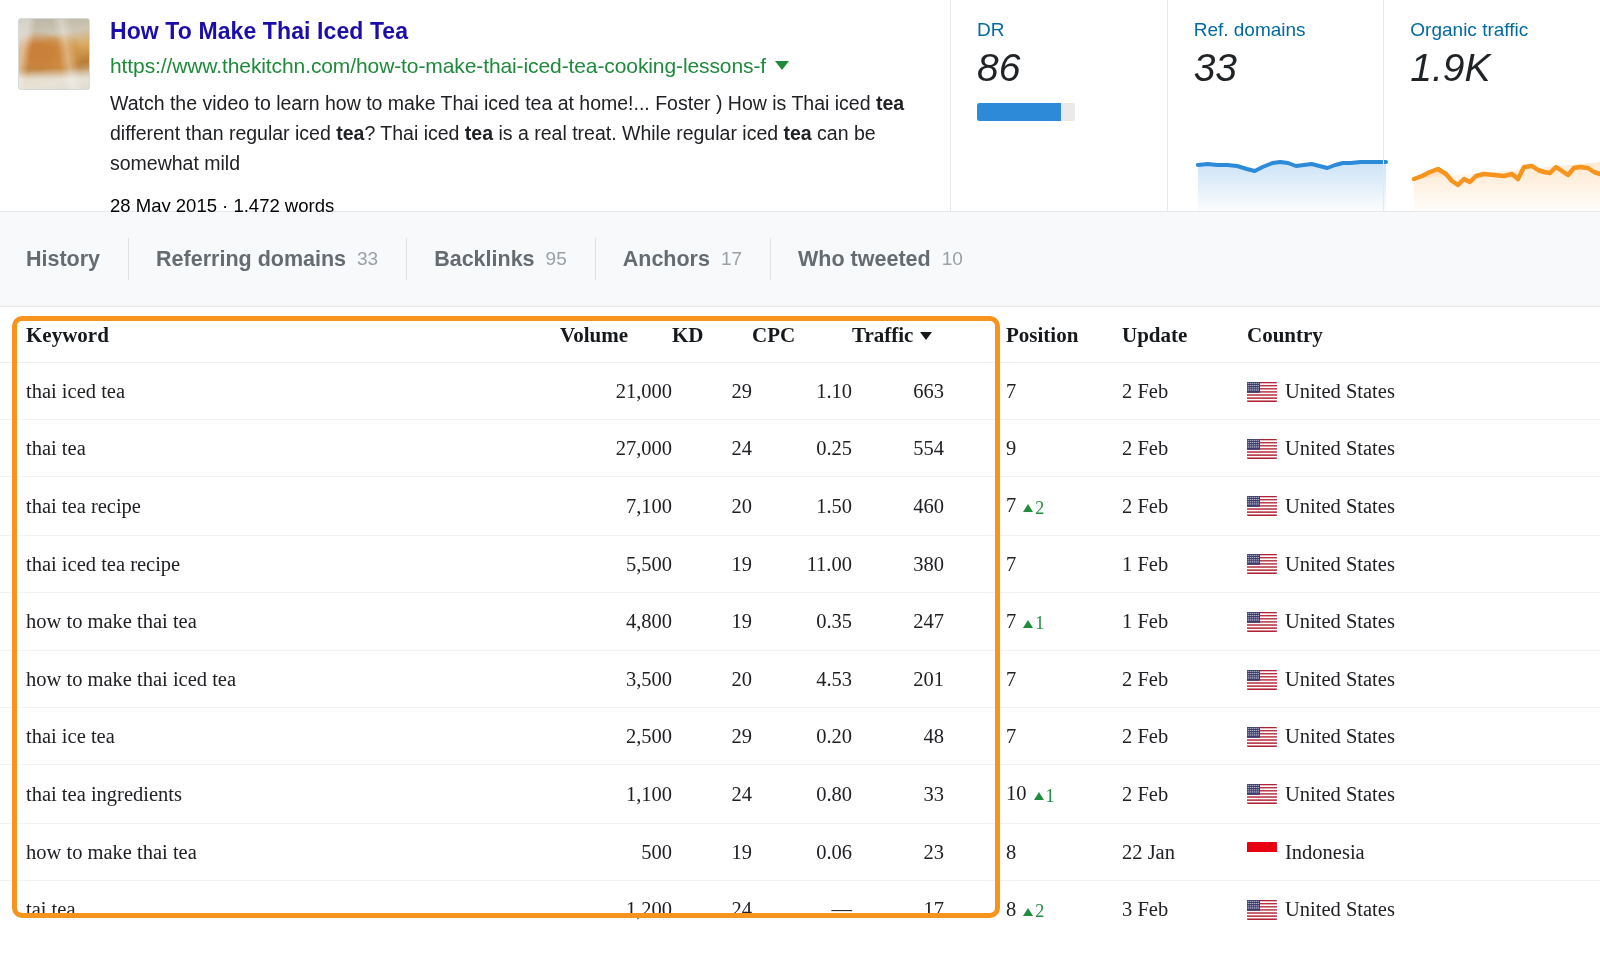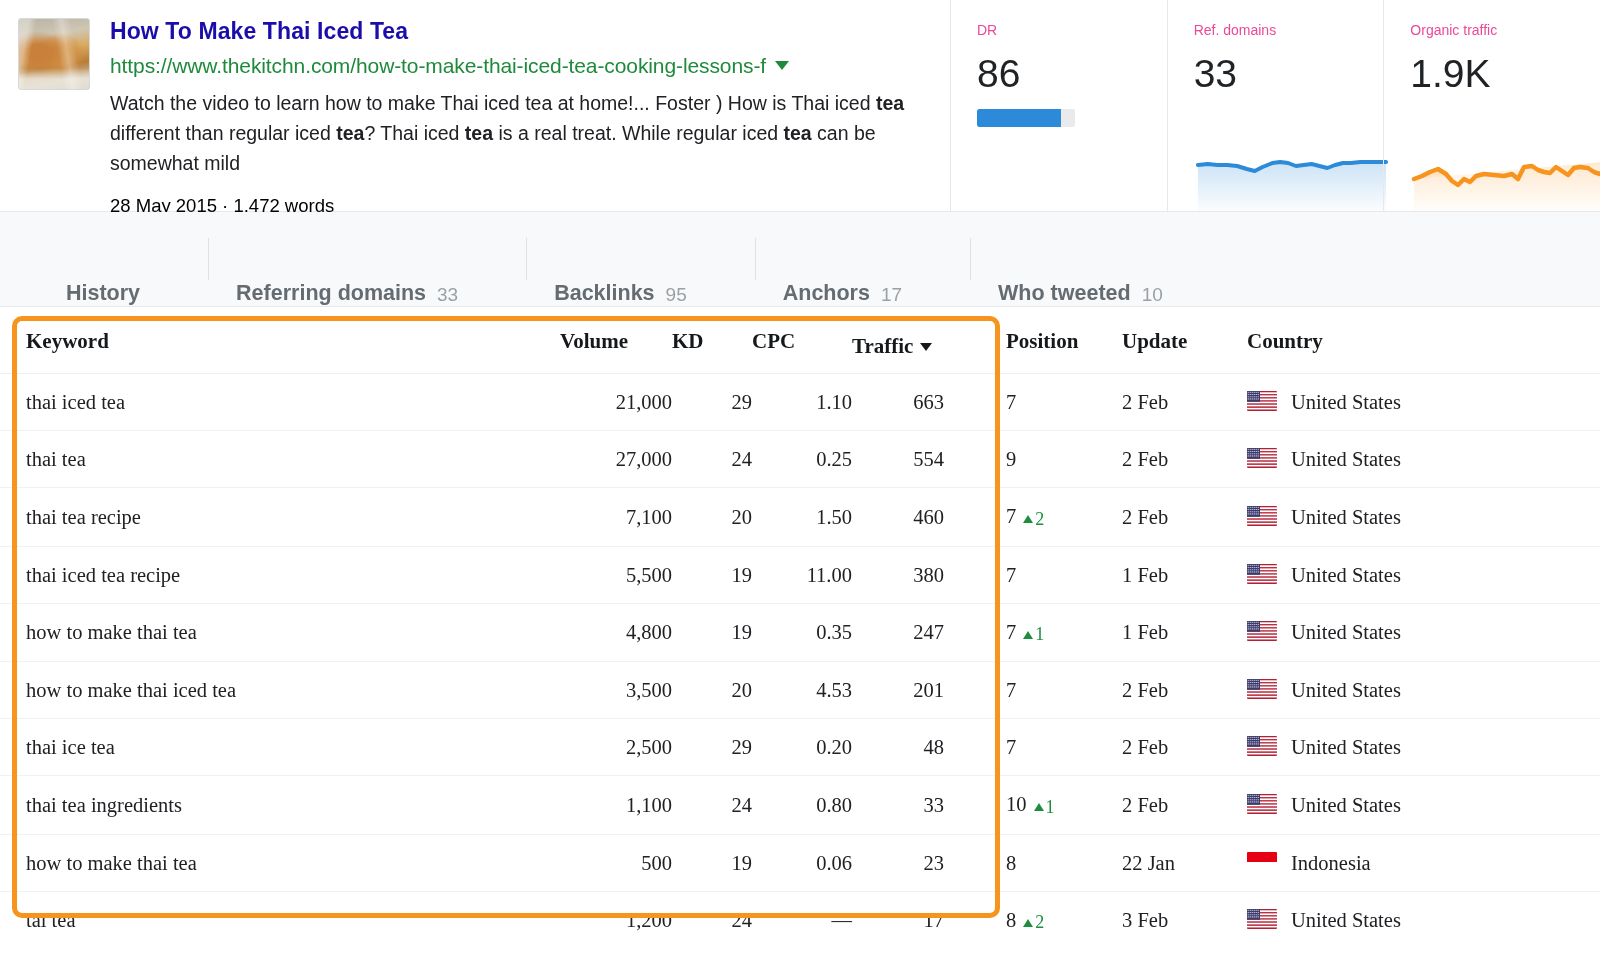--- a/index.html
+++ b/index.html
@@ -101,30 +101,30 @@
     display: flex;
     flex: 1;
   }
   .metric {
     flex: 1;
     padding: 18px 0 0 26px;
     border-left: 1px solid #e6e8ea;
     position: relative;
   }
   .metric-label {
-    font-size: 14px;
-    color: #ec4899;
+    font-size: 19px;
+    color: #0369a1;
     line-height: 24px;
   }
   .metric-value {
     font-size: 39px;
     color: #1f2326;
     line-height: 52px;
-    margin-top: 6px;
     font-weight: normal;
+    font-style: italic;
   }
 
   .dr-bar {
     margin-top: 9px;
     width: 98px; height: 18px;
     background: #e8eaec;
     border-radius: 2px;
     overflow: hidden;
   }
   .dr-bar-fill {
@@ -147,30 +147,29 @@
   .tabbar {
     position: relative;
     height: 95px;
     background: #f8f9fa;
     border-bottom: 1px solid #e6e8ea;
     display: flex;
     align-items: stretch;
   }
   .tab {
     display: flex;
-    align-items: flex-end;
+    align-items: center;
     gap: 11px;
     padding: 0 28px;
     font-size: 21.5px;
     color: #646b71;
     font-weight: bold;
     position: relative;
     cursor: pointer;
     white-space: nowrap;
-    margin-left: 40px;
   }
   .tab + .tab:before {
     content: "";
     position: absolute;
     left: 0; top: 26px; bottom: 26px;
     width: 1px;
     background: #dfe2e5;
   }
   .tab .cnt {
     font-size: 19px;
@@ -226,21 +225,21 @@
   .c-keyword { width: 560px; padding-left: 26px !important; }
   .c-volume  { width: 112px; text-align: right; }
   .c-kd      { width: 80px;  text-align: right; }
   .c-cpc     { width: 100px; text-align: right; }
   .c-traffic { width: 110px; text-align: right; padding-right: 18px !important; }
   .c-gap     { width: 22px; }
   .c-position{ width: 138px; padding-left: 22px !important; }
   .c-update  { width: 125px; }
   .c-country { width: auto; }
 
-  .traffic-th { display: inline-flex; align-items: center; gap: 7px; margin-top: 11px; }
+  .traffic-th { display: inline-flex; align-items: center; gap: 7px; }
   .sort-caret {
     width: 0; height: 0;
     border-left: 6px solid transparent;
     border-right: 6px solid transparent;
     border-top: 8px solid #16191c;
   }
 
   .delta {
     color: #1e8e3e;
     font-size: 18px;
@@ -250,21 +249,21 @@
     gap: 2px;
   }
   .delta .up {
     width: 0; height: 0;
     border-left: 5px solid transparent;
     border-right: 5px solid transparent;
     border-bottom: 8px solid #1e8e3e;
     display: inline-block;
   }
 
-  .country-cell { display: flex; align-items: flex-start; gap: 14px; }
+  .country-cell { display: flex; align-items: center; gap: 8px; }
   .flag { width: 30px; height: 20px; flex: 0 0 30px; display: block; border-radius: 1px; }
 
   
   .highlight-box {
     position: absolute;
     left: 12px;
     top: 9px;
     width: 988px;
     height: 602px;
     border: 5px solid #f7941d;

